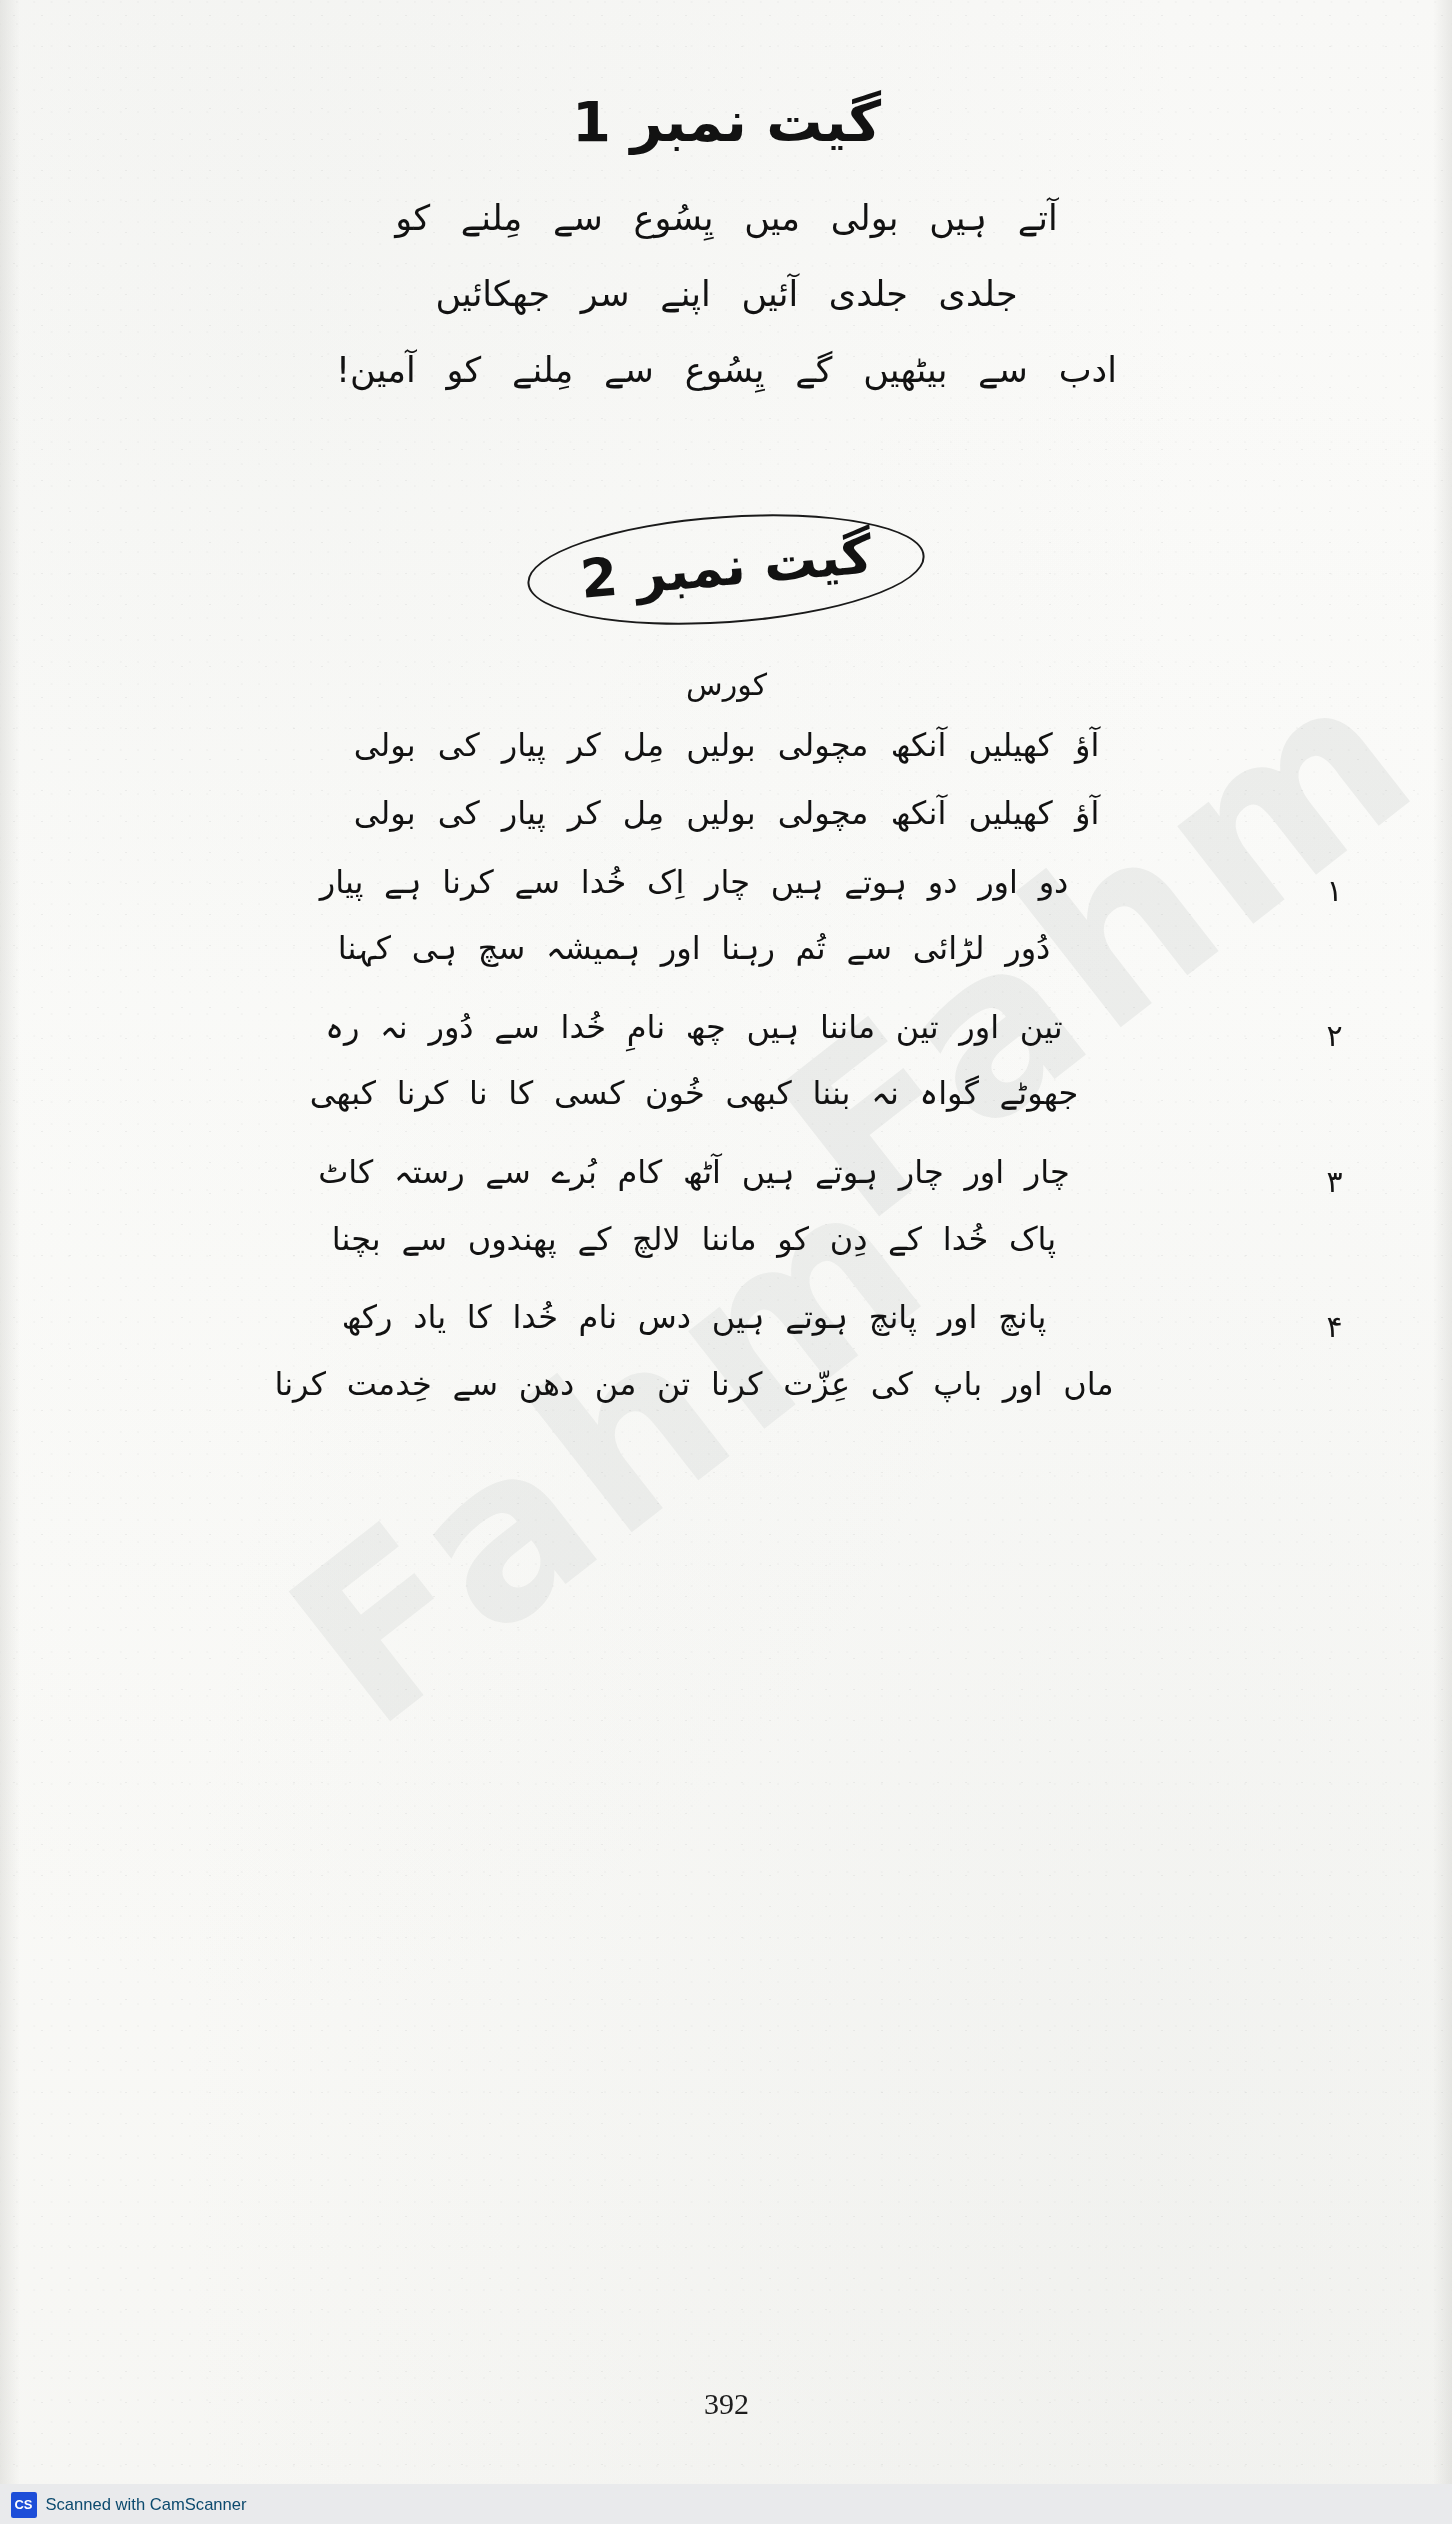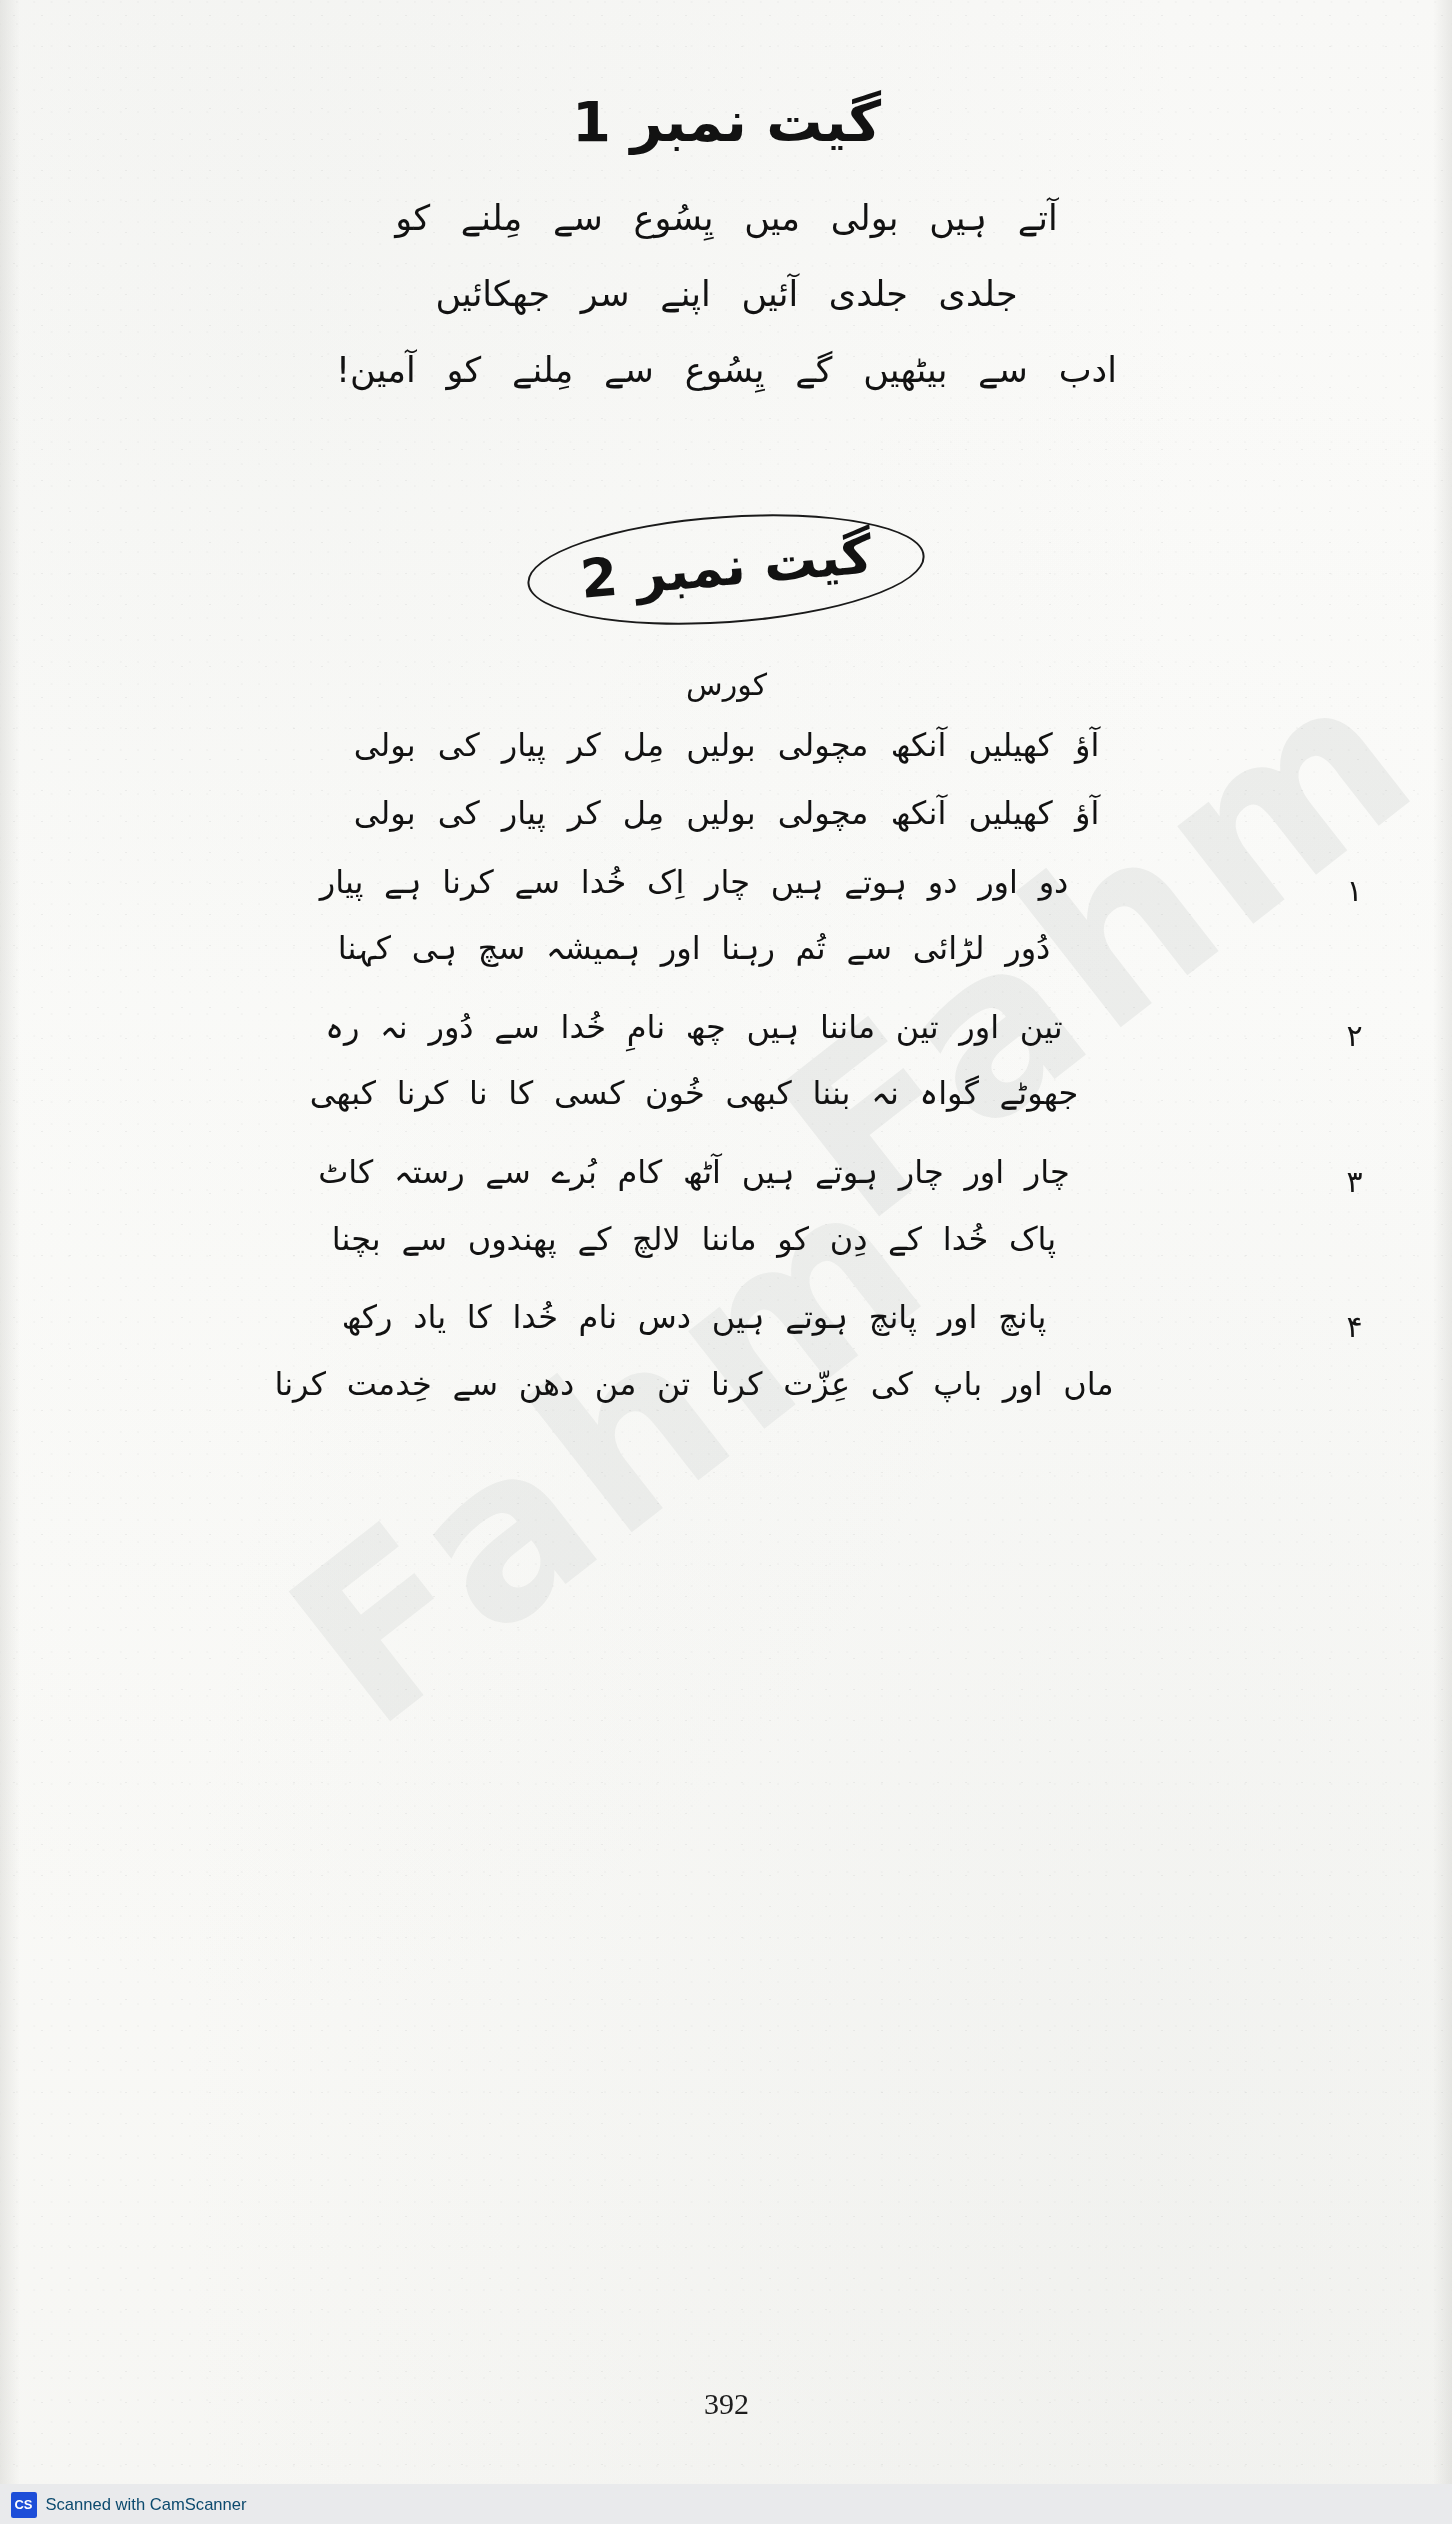--- a/index.html
+++ b/index.html
@@ -62,21 +62,21 @@
     color: rgba(120,130,128,0.085);
     letter-spacing: 7.5px;
     white-space: nowrap;
     pointer-events: none;
     user-select: none;
   }
   .content {
     position: relative;
     z-index: 3;
     direction: rtl;
-    padding: 0 66px;
+    padding: 0 86px;
   }
   .urdu {
     font-family: "DejaVu Sans", sans-serif;
     color: #121212;
     direction: rtl;
     text-align: center;
     white-space: nowrap;
   }
   .song-title {
     font-size: 56px;

